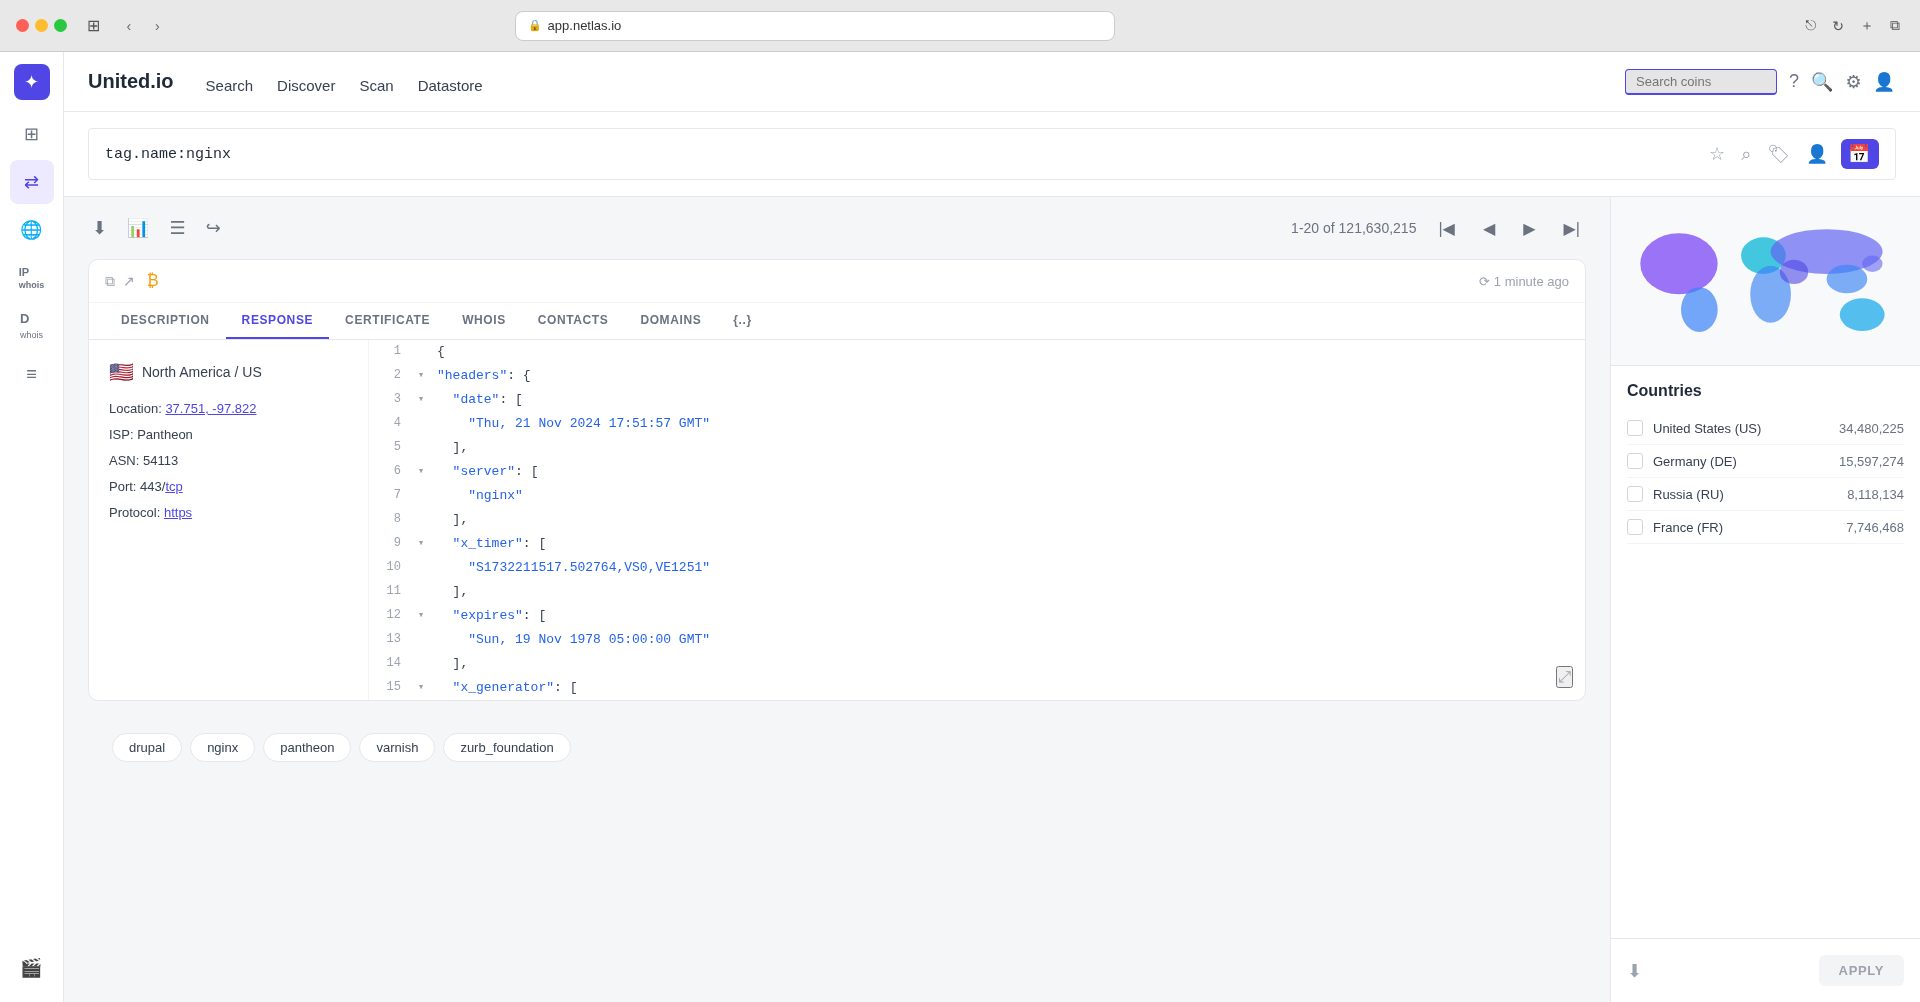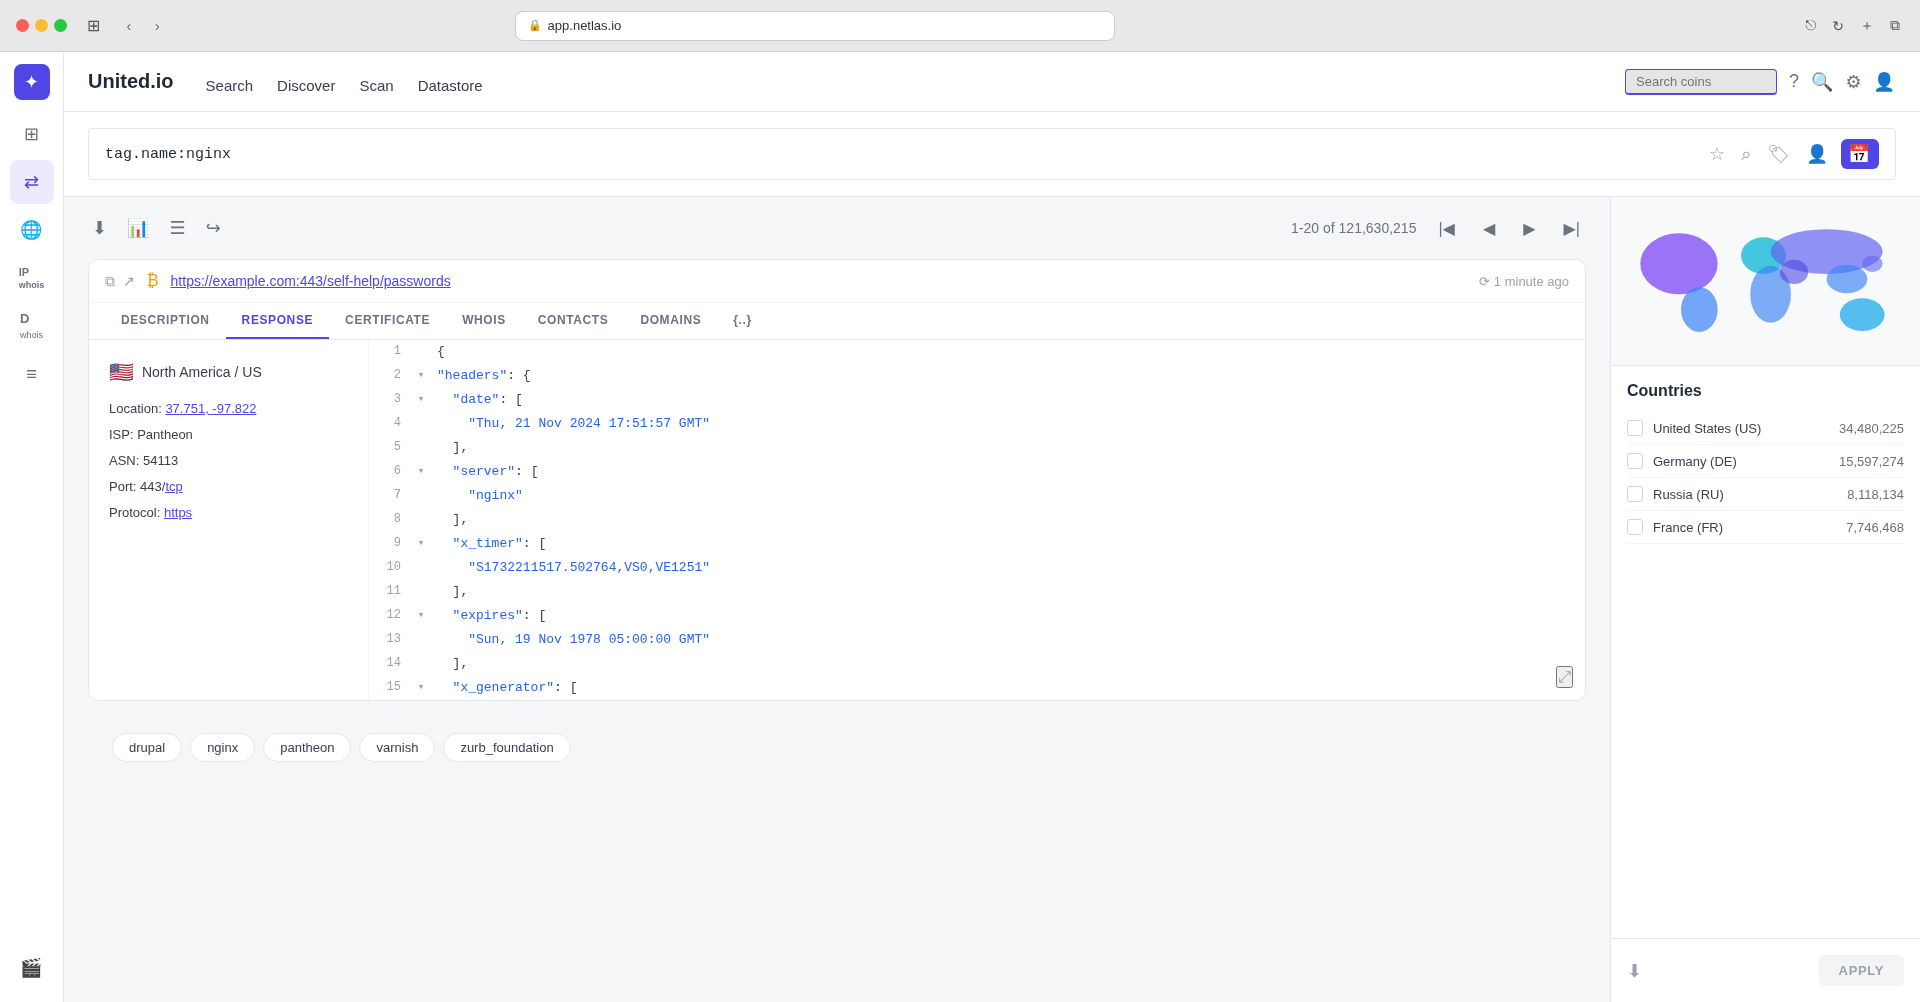--- a/index.html
+++ b/index.html
@@ -508,23 +508,20 @@
         </div>
 
         <div class="result-card">
           <div class="result-header">
             <div class="result-header-actions">
               <button class="result-header-btn">⧉</button>
               <button class="result-header-btn">↗</button>
             </div>
             <span class="bitcoin-icon">₿</span>
             <div class="result-url">
-              <div class="result-url-main">
-                <a style="color: rgb(79, 70, 229);">https://example.com:443/self-help/passwords</a>
-              </div>
             </div>
             <div class="result-time">
               <span>⟳</span>
               <span>1 minute ago</span>
             </div>
           </div>
 
           <div class="result-tabs">
             <div class="result-tab">DESCRIPTION</div>
             <div class="result-tab active">RESPONSE</div>

